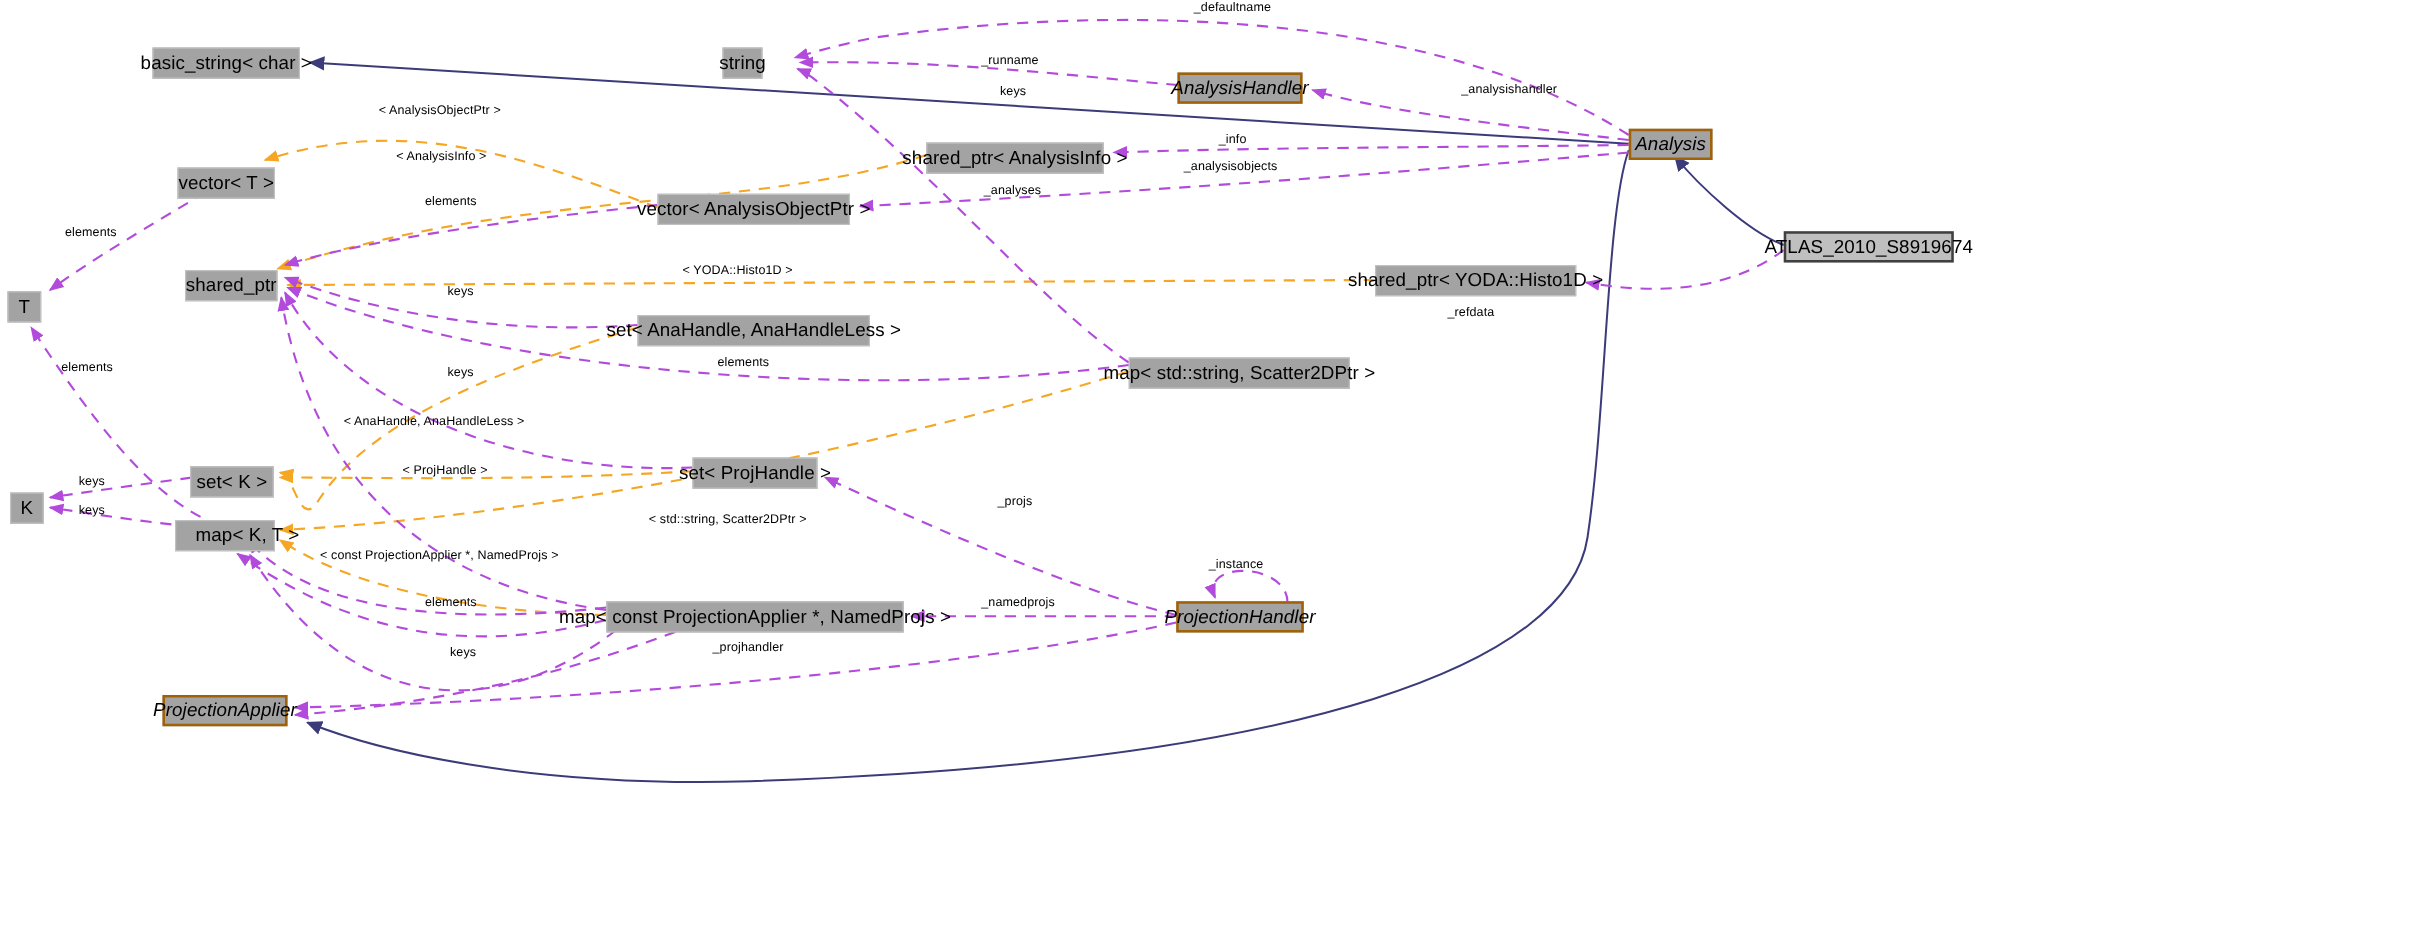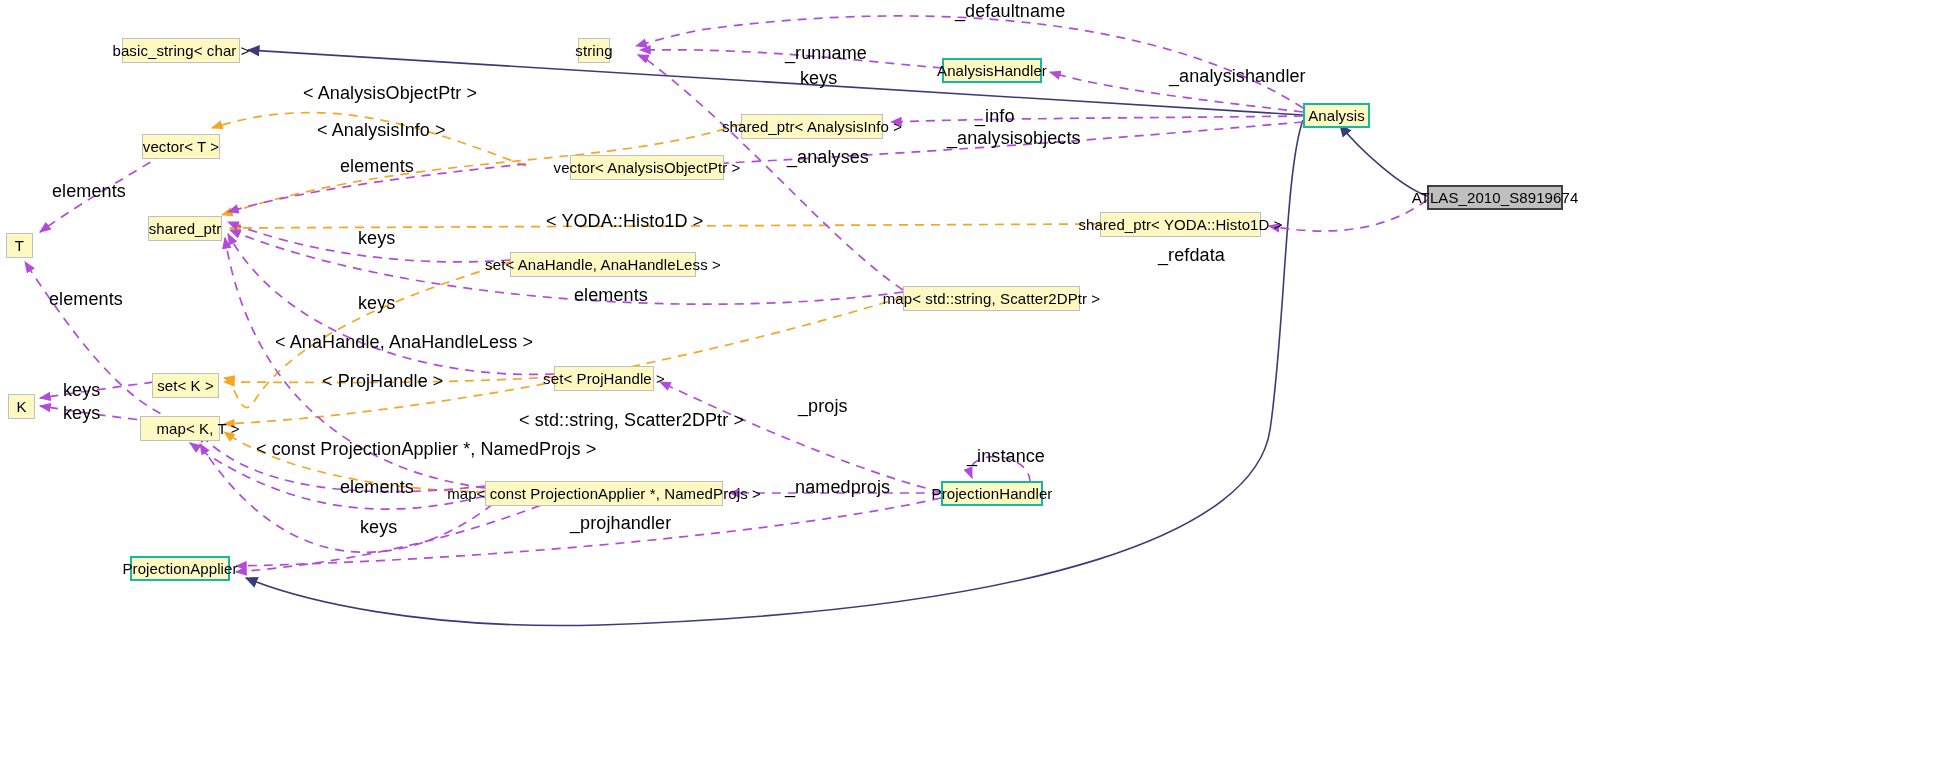--- a/index.html
+++ b/index.html
@@ -24,39 +24,40 @@
     width: 1933px;
     height: 761px;
   }
   .node {
     position: absolute;
     box-sizing: border-box;
     display: flex;
     align-items: center;
     justify-content: center;
     white-space: nowrap;
-    background: #fef9c3;
+    background: #a3a3a3;
     font-size: 15px;
     color: #000000;
     line-height: 1;
     letter-spacing: 0.1px;
   }
   .node.thin {
     border: 1px solid #c0c0c0;
   }
   .node.thick {
-    border: 2px solid #14b8a6;
+    border: 2px solid #a16207;
+    font-style: italic;
   }
   .node.highlight {
     border: 2px solid #404040;
     background: #bfbfbf;
   }
   .edge-label {
     position: absolute;
-    font-size: 18px;
+    font-size: 10px;
     color: #000000;
     white-space: nowrap;
     background: transparent;
     line-height: 1;
     letter-spacing: 0.1px;
   }
   .member-list {
     position: absolute;
     font-size: 14.5px;
     color: #000000;
@@ -156,21 +157,21 @@
   </div>
 
   <div class="node thin" style="left:741px; top:114px; width:142px; height:25px;">
     <span>shared_ptr&lt; AnalysisInfo &gt;</span>
   </div>
 
   <div class="node thin" style="left:142px; top:134px; width:78px; height:25px;">
     <span>vector&lt; T &gt;</span>
   </div>
 
-  <div class="node thin" style="left:526px; top:155px; width:154px; height:25px;margin-left:44px;">
+  <div class="node thin" style="left:526px; top:155px; width:154px; height:25px;">
     <span>vector&lt; AnalysisObjectPtr &gt;</span>
   </div>
 
   <div class="node highlight" style="left:1427px; top:185px; width:136px; height:25px;">
     <span>ATLAS_2010_S8919674</span>
   </div>
 
   <div class="node thin" style="left:148px; top:216px; width:74px; height:25px;">
     <span>shared_ptr</span>
   </div>

